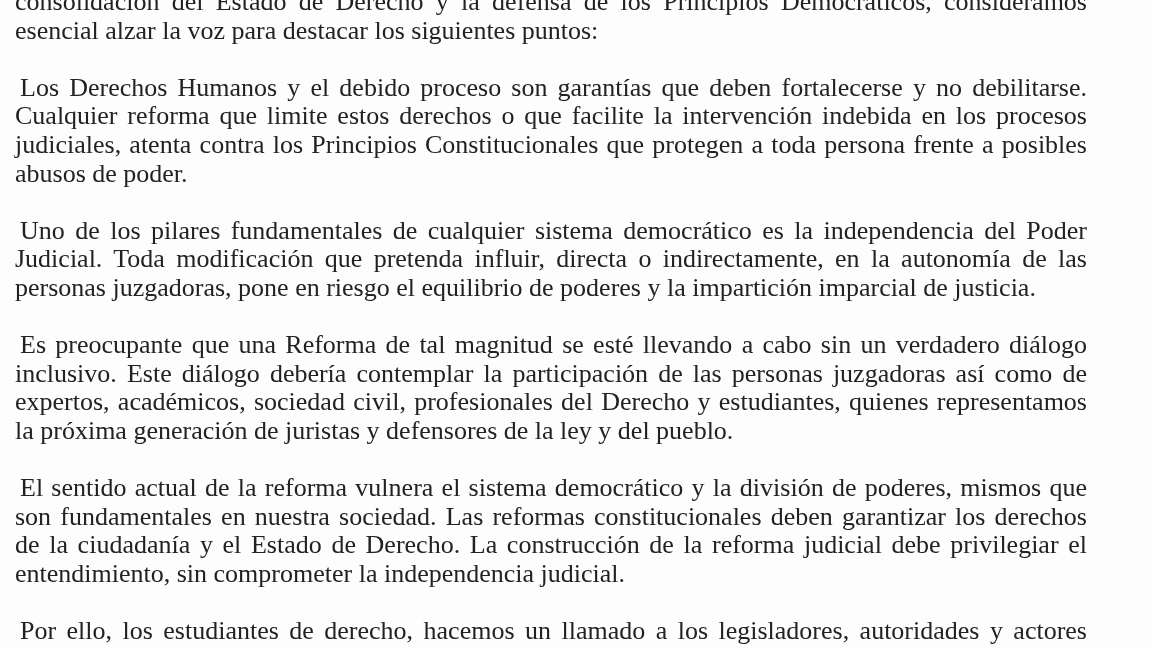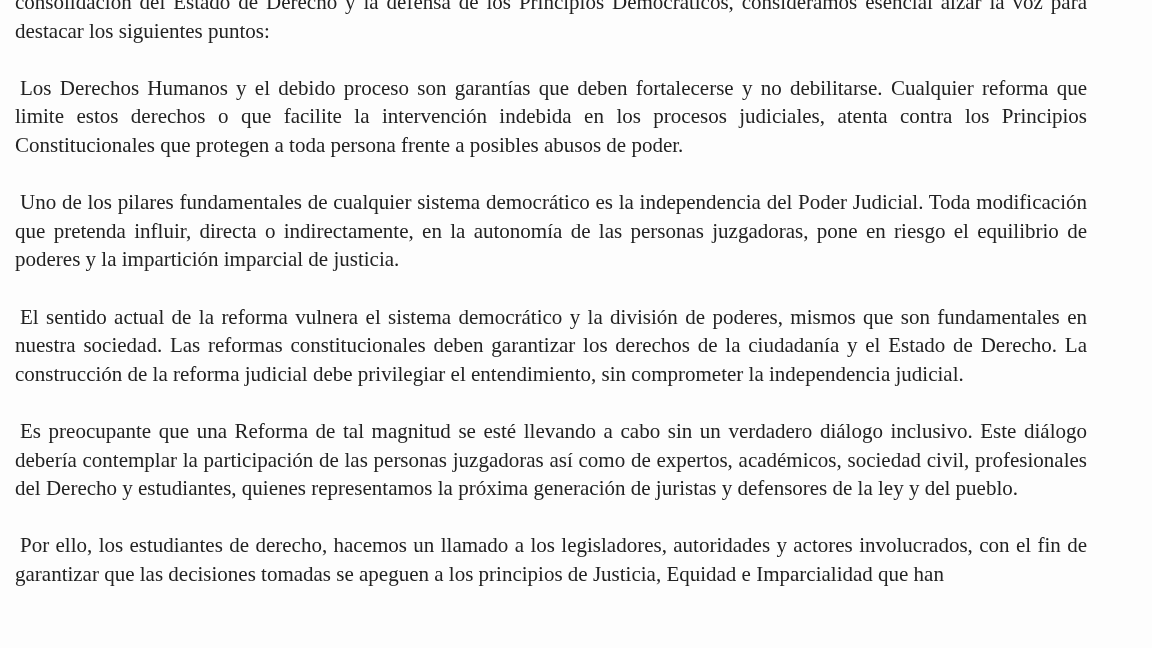--- a/index.html
+++ b/index.html
@@ -11,21 +11,21 @@
       background: #fefefe;
     }
     .page {
       position: relative;
       width: 1152px;
       height: 648px;
       overflow: hidden;
       background: #fdfdfd;
       color: #222;
       font-family: "Liberation Serif", "DejaVu Serif", serif;
-      font-size: 21px;
+      font-size: 26px;
       line-height: 28.6px;
     }
     .doc {
       position: absolute;
       left: 15px;
       top: -12px;
       width: 1072px;
     }
     .para {
       margin: 0 0 28.6px 0;
@@ -37,17 +37,17 @@
     .para.noindent { text-indent: 0; }
   </style>
 </head>
 <body>
 
 <div class="page">
   <div class="doc">
     <p class="para noindent">consolidación del Estado de Derecho y la defensa de los Principios Democráticos, consideramos esencial alzar la voz para destacar los siguientes puntos:</p>
     <p class="para">Los Derechos Humanos y el debido proceso son garantías que deben fortalecerse y no debilitarse. Cualquier reforma que limite estos derechos o que facilite la intervención indebida en los procesos judiciales, atenta contra los Principios Constitucionales que protegen a toda persona frente a posibles abusos de poder.</p>
     <p class="para">Uno de los pilares fundamentales de cualquier sistema democrático es la independencia del Poder Judicial. Toda modificación que pretenda influir, directa o indirectamente, en la autonomía de las personas juzgadoras, pone en riesgo el equilibrio de poderes y la impartición imparcial de justicia.</p>
+    <p class="para">Es preocupante que una Reforma de tal magnitud se esté llevando a cabo sin un verdadero diálogo inclusivo. Este diálogo debería contemplar la participación de las personas juzgadoras así como de expertos, académicos, sociedad civil, profesionales del Derecho y estudiantes, quienes representamos la próxima generación de juristas y defensores de la ley y del pueblo.</p>
     <p class="para">El sentido actual de la reforma vulnera el sistema democrático y la división de poderes, mismos que son fundamentales en nuestra sociedad. Las reformas constitucionales deben garantizar los derechos de la ciudadanía y el Estado de Derecho. La construcción de la reforma judicial debe privilegiar el entendimiento, sin comprometer la independencia judicial.</p>
-    <p class="para">Es preocupante que una Reforma de tal magnitud se esté llevando a cabo sin un verdadero diálogo inclusivo. Este diálogo debería contemplar la participación de las personas juzgadoras así como de expertos, académicos, sociedad civil, profesionales del Derecho y estudiantes, quienes representamos la próxima generación de juristas y defensores de la ley y del pueblo.</p>
     <p class="para">Por ello, los estudiantes de derecho, hacemos un llamado a los legisladores, autoridades y actores involucrados, con el fin de garantizar que las decisiones tomadas se apeguen a los principios de Justicia, Equidad e Imparcialidad que han</p>
   </div>
 </div>
 
 </body></html>

